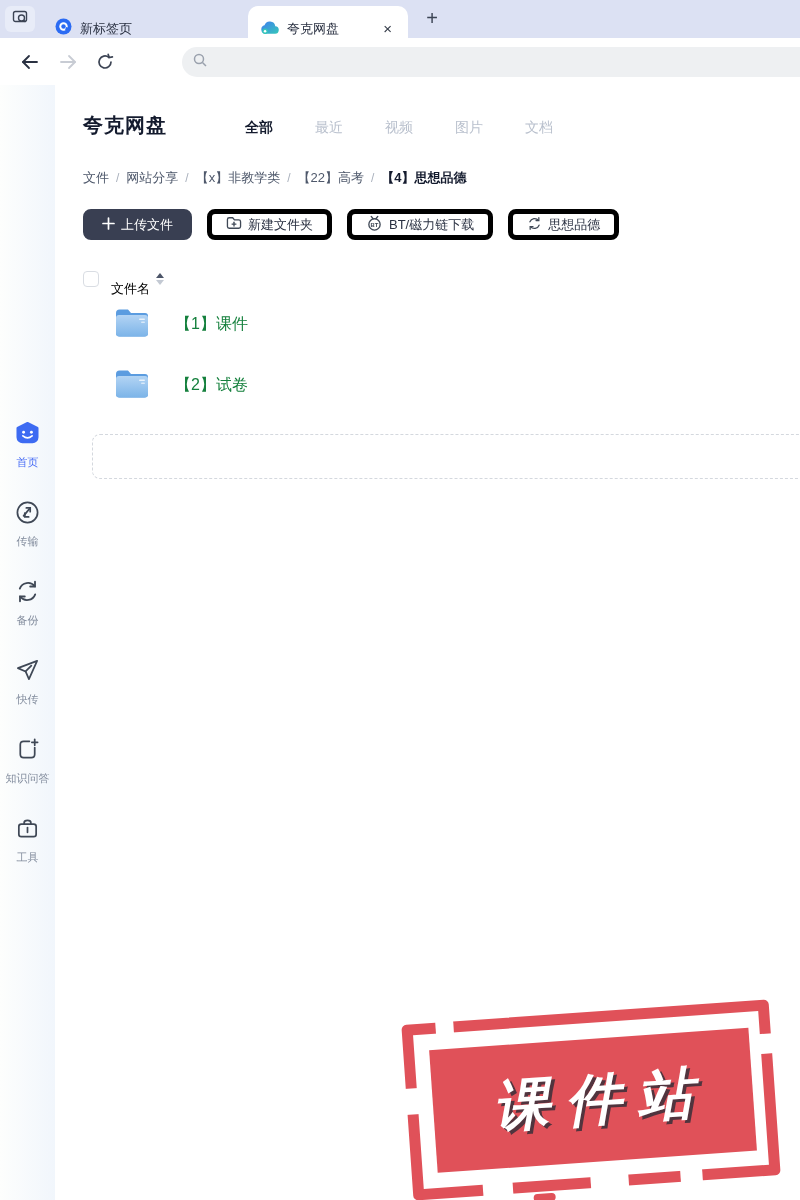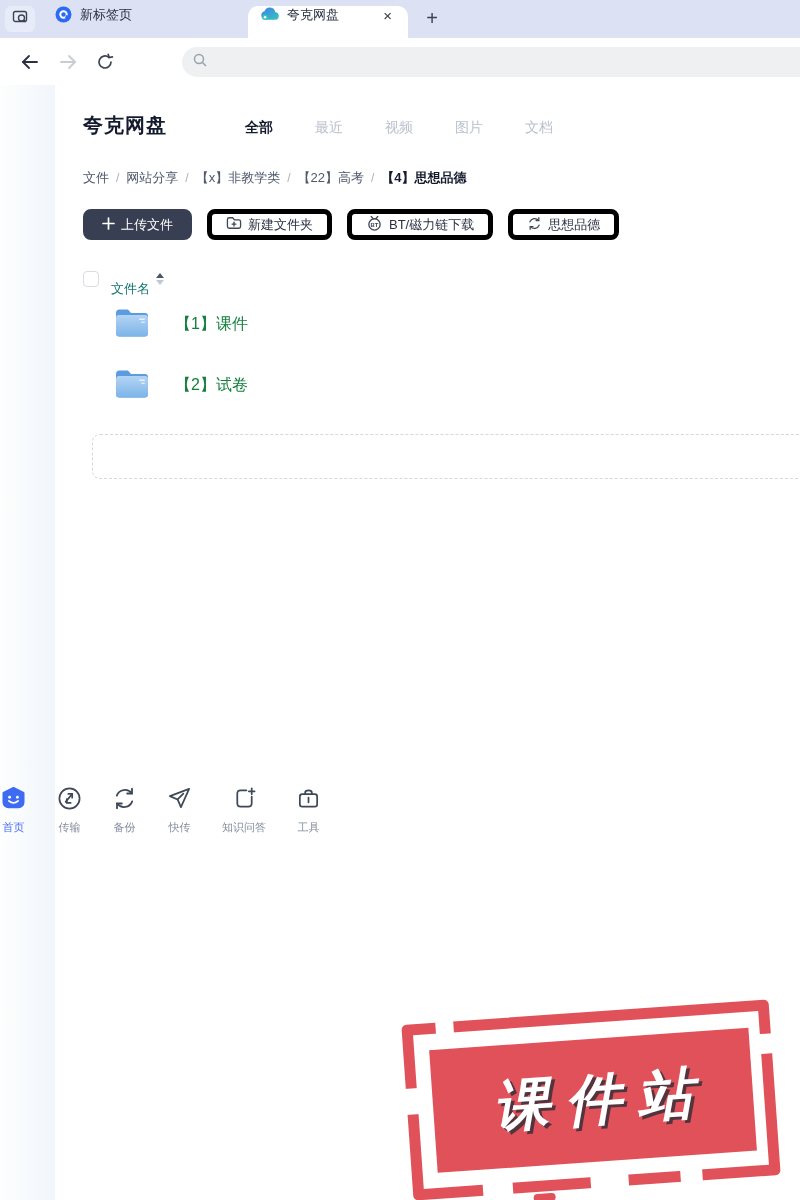--- a/index.html
+++ b/index.html
@@ -11,21 +11,21 @@
 
   
   .tabbar {
     height:38px; background:#dce1f3; display:flex; align-items:flex-end; position:relative;
   }
   .tab-search-btn {
     width:30px; height:26px; margin:0 0 6px 5px; border-radius:6px;
     background:#e8ecf8; display:flex; align-items:center; justify-content:center; cursor:pointer;
   }
   .tab {
-    display:flex; align-items:flex-start; gap:8px; font-size:13px; color:#2a3142;
+    display:flex; align-items:flex-end; gap:8px; font-size:13px; color:#2a3142;
     padding:0 12px; height:32px;
   }
   .tab.inactive { background:transparent; margin-left:8px; width:150px; }
   .tab.active {
     background:#ffffff; border-radius:10px 10px 0 0; width:160px; margin-left:55px;
   }
   .tab .tab-label { flex:1; white-space:nowrap; overflow:hidden; }
   .tab-close { color:#333a47; font-size:15px; line-height:1; cursor:pointer; padding:2px 4px; }
   .newtab-btn {
     margin:0 0 8px 12px; width:24px; height:24px; display:flex; align-items:center; justify-content:center;
@@ -40,21 +40,21 @@
   .nav-btn:first-child { margin-left:20px; }
   .addressbar {
     flex:1; height:30px; background:#eef0f2; border-radius:15px;
     margin-left:68px; margin-right:-18px; display:flex; align-items:center; padding-left:10px;
   }
 
   
   .workspace { display:flex; height:1115px; }
   .sidebar {
     width:55px; background:linear-gradient(90deg,#fdfefd,#f1f6fc);
-    padding-top:335px; display:flex; flex-direction:row; align-items:center; gap:30px;
+    padding-top:335px; display:flex; flex-direction:column; align-items:center; gap:30px;
     flex-shrink:0;
   }
   .side-item { display:flex; flex-direction:column; align-items:center; gap:5px; cursor:pointer; }
   .side-item .lbl { font-size:11px; color:#828c9d; white-space:nowrap; }
   .side-item.active .lbl { color:#4a6ef5; }
 
   .main { flex:1; padding:0 0 0 28px; position:relative; }
 
   .title-row { display:flex; align-items:baseline; margin-top:22px; }
   .page-title { font-size:20px; font-weight:bold; color:#141b2e; letter-spacing:1px; }
@@ -72,21 +72,21 @@
     height:31px; border-radius:8px; display:flex; align-items:center; gap:6px;
     font-size:13px; padding:0 14px; cursor:pointer; background:#fff;
     border:5px solid #000000; color:#2a3142;
   }
   .btn.primary { background:#393f52; border-color:#393f52; color:#ffffff; }
 
   .list-header { margin-top:24px; display:flex; align-items:center; height:30px; }
   .checkbox {
     width:16px; height:16px; border:1px solid #d9dde3; border-radius:4px; background:#fff; cursor:pointer;
   }
-  .list-header .hdr-label { font-size:13px; color:#0f766e; margin-left:12px;margin-top:19px; }
+  .list-header .hdr-label { font-size:13px; color:#000000; margin-left:12px;margin-top:19px; }
   .sort-icon { display:inline-flex; flex-direction:column; gap:2px; margin-left:6px; vertical-align:middle; cursor:pointer; }
   .sort-icon .up { width:0; height:0; border-left:4px solid transparent; border-right:4px solid transparent; border-bottom:5px solid #4c5568; }
   .sort-icon .down { width:0; height:0; border-left:4px solid transparent; border-right:4px solid transparent; border-top:5px solid #c3c9d3; }
 
   .file-row { display:flex; align-items:center; height:61px; cursor:pointer; }
   .file-row .folder-svg { margin-left:30px; }
   .file-row .fname { font-size:16px; color:#15803d; margin-left:24px; }
 
   .dropzone {
     margin-top:18px; margin-left:9px; margin-right:-18px; height:45px;

